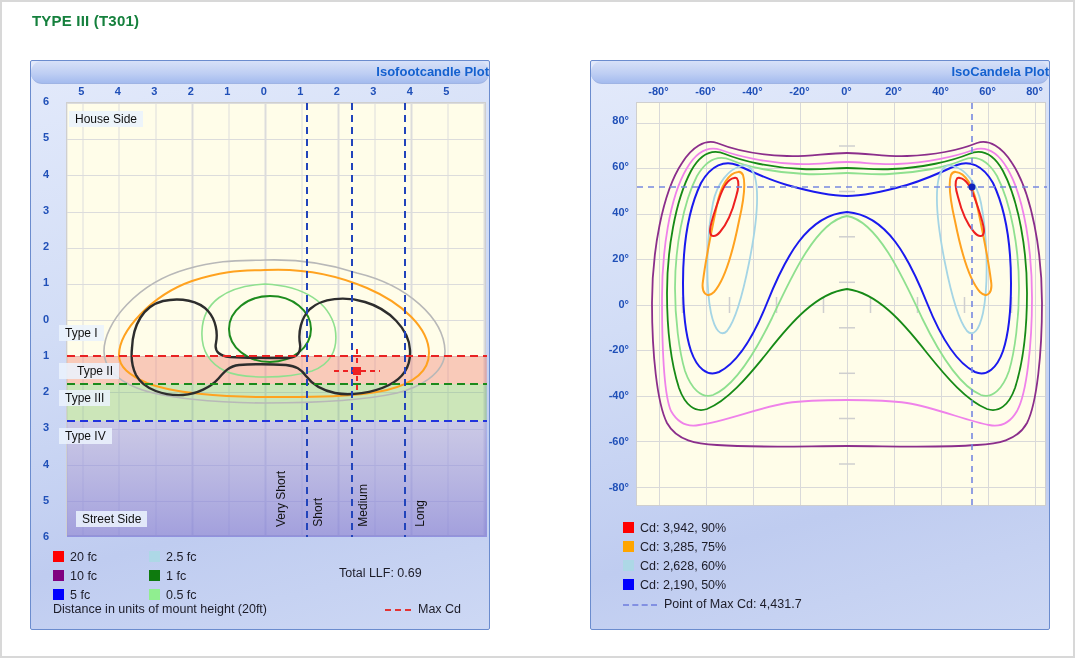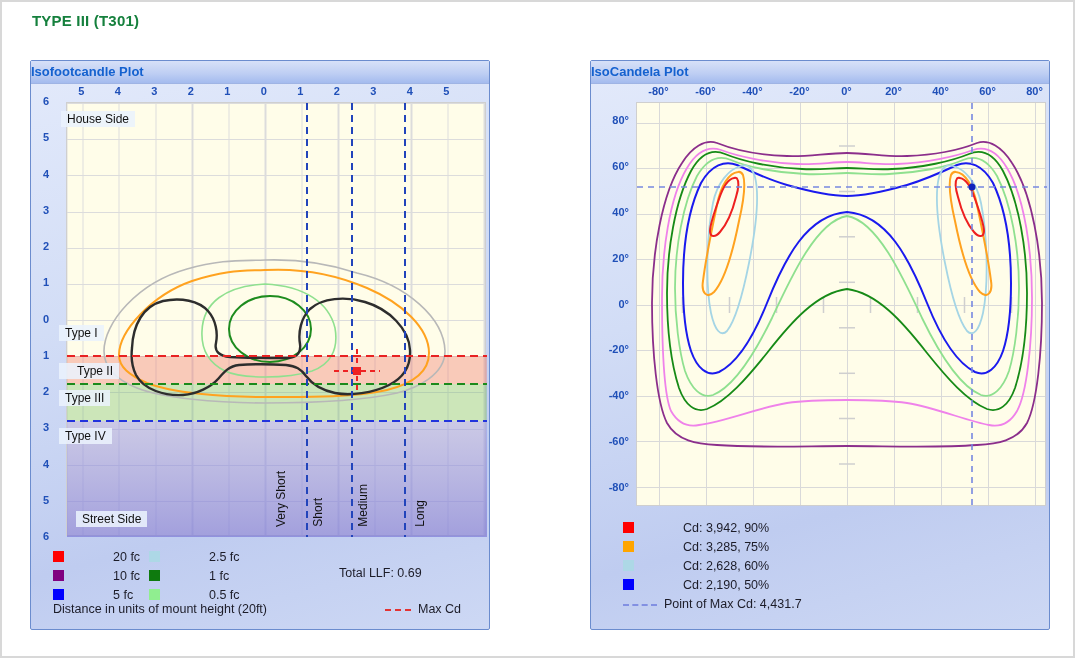--- a/index.html
+++ b/index.html
@@ -3,21 +3,21 @@
 <meta charset="utf-8">
 <style>
   html,body{margin:0;padding:0;width:1075px;height:658px;overflow:hidden;
     font-family:"Liberation Sans","DejaVu Sans",sans-serif;background:#fff;}
   .frame{position:absolute;inset:0;border:2px solid #d8d8d8;background:#fff;box-sizing:border-box;}
   .page-title{position:absolute;left:30px;top:10px;font-size:15px;font-weight:bold;color:#15803d;letter-spacing:.2px;}
   .panel{position:absolute;width:460px;height:570px;border:1px solid #6b8cce;border-radius:2px;
     background:linear-gradient(165deg,#e3eafb 0%,#d2ddf6 40%,#bfccf0 75%,#cdd8f4 100%);box-sizing:border-box;}
   .phead{position:absolute;left:0;top:0;right:0;height:22px;
     background:linear-gradient(180deg,#d7e1f8 0%,#bfcff3 55%,#a4bbee 100%);
-    border-bottom:1px solid #9fb4e4;text-align:left;font-size:13px;font-weight:bold;color:#1461cf;line-height:22px;}
+    border-bottom:1px solid #9fb4e4;text-align:right;font-size:13px;font-weight:bold;color:#1461cf;line-height:22px;border-radius:11px;}
   .grid{position:absolute;background-color:#fffde9;border:1px solid #cfcfcf;box-sizing:border-box;}
   .grid-l{left:35px;top:41px;width:420px;height:434px;
     background-image:repeating-linear-gradient(90deg,#dcdcdc 0,#dcdcdc 1px,transparent 1px,transparent 36.5px),
       repeating-linear-gradient(180deg,#dcdcdc 0,#dcdcdc 1px,transparent 1px,transparent 36.17px);
     background-position:15.5px 0,0 0;}
   .grid-r{left:45px;top:41px;width:410px;height:404px;
     background-image:repeating-linear-gradient(90deg,#d9d9d9 0,#d9d9d9 1px,transparent 1px,transparent 47px),
       repeating-linear-gradient(180deg,#d9d9d9 0,#d9d9d9 1px,transparent 1px,transparent 45.5px);
     background-position:22px 0,0 20px;}
   svg.overlay{position:absolute;left:0;top:0;}
@@ -25,21 +25,21 @@
   .xlabels span{display:inline-block;text-align:center;font-size:11px;font-weight:bold;color:#2050b8;}
   .xl-l{left:32px;} .xl-l span{width:36.5px;}
   .xl-r{left:44px;} .xl-r span{width:47px;}
   .ylabels{position:absolute;display:flex;flex-direction:column;justify-content:space-between;}
   .ylabels span{display:block;font-size:11px;font-weight:bold;color:#2050b8;height:15px;line-height:15px;}
   .yl-l{left:0;top:33px;height:450px;width:30px;text-align:center;}
   .yl-r{left:2px;top:52px;height:382px;width:38px;text-align:right;padding-right:2px;box-sizing:border-box;}
   .lbl{position:absolute;font-size:12px;color:#111;background:rgba(234,242,253,.87);padding:1px 6px;white-space:nowrap;}
   .vlabel{position:absolute;bottom:8px;font-size:12px;color:#111;writing-mode:vertical-rl;transform:rotate(180deg);white-space:nowrap;}
   .lg-col{position:absolute;}
-  .lg-item{height:19px;display:flex;align-items:center;font-size:12.5px;color:#1c1c28;white-space:nowrap;gap:43px;}
+  .lg-item{height:19px;display:flex;align-items:center;font-size:12.5px;color:#1c1c28;white-space:nowrap;}
   .sw{display:inline-block;width:11px;height:11px;margin-right:6px;flex:0 0 11px;}
   .lg-text{position:absolute;font-size:12.5px;color:#1c1c28;white-space:nowrap;}
   .dash-sample{display:inline-block;width:26px;height:0;border-top:2px dashed #e33333;margin-right:7px;vertical-align:middle;}
   .dash-blue{border-top:2px dashed #8290e2;width:34px;}
 </style>
 </head>
 <body>
 
 <div class="frame">
   <div class="page-title">TYPE III (T301)</div>
@@ -108,21 +108,21 @@
         <line x1="267" y1="268" x2="313" y2="268" stroke="#ee2222" stroke-width="2" stroke-dasharray="5 4"></line>
         <line x1="290" y1="246" x2="290" y2="290" stroke="#ee2222" stroke-width="2" stroke-dasharray="5 4"></line>
         <rect x="286" y="264" width="8" height="8" fill="#ee2222"></rect>
       </svg>
       <div class="vlabel" style="left:207px;">Very Short</div>
       <div class="vlabel" style="left:244px;">Short</div>
       <div class="vlabel" style="left:289px;">Medium</div>
       <div class="vlabel" style="left:346px;">Long</div>
     </div>
 
-    <div class="lbl" style="left:30px;top:50px;">House Side</div>
+    <div class="lbl" style="left:38px;top:50px;">House Side</div>
     <div class="lbl" style="left:45px;top:450px;">Street Side</div>
     <div class="lbl" style="left:28px;top:264px;">Type I</div>
     <div class="lbl" style="left:28px;top:302px;padding-left:18px;">Type II</div>
     <div class="lbl" style="left:28px;top:329px;">Type III</div>
     <div class="lbl" style="left:28px;top:367px;">Type IV</div>
 
     <div class="lg-col" style="left:22px;top:486px;">
 
         <div class="lg-item">
           <span class="sw" style="background: rgb(255, 0, 0);"></span>

